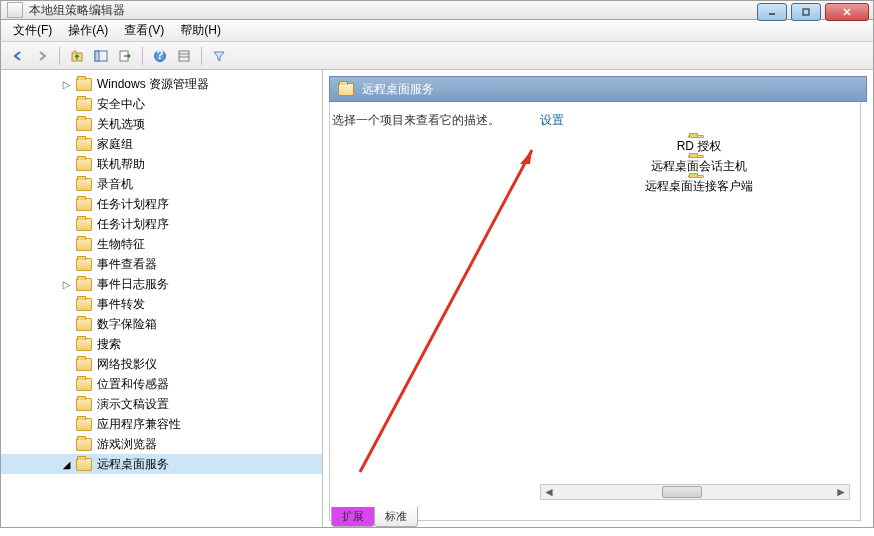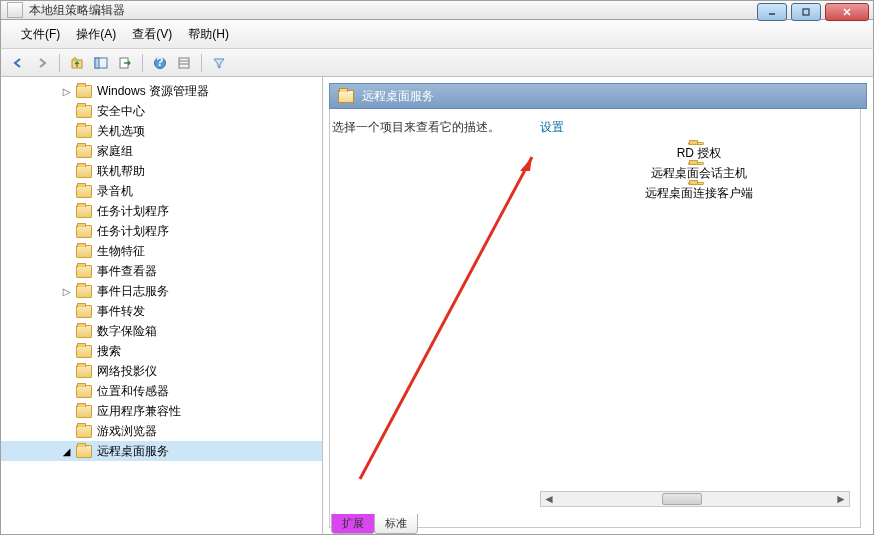--- a/index.html
+++ b/index.html
@@ -8,21 +8,21 @@
 
 .titlebar { height: 20px; background: linear-gradient(#f9f9f9, #e5e5e5); border: 1px solid #a0a0a0; display: flex; align-items: center; padding-left: 6px; position: relative; }
 .titlebar .app-icon { width: 16px; height: 16px; background: linear-gradient(#fefefe,#e0e0e0); border:1px solid #b0b0b0; margin-right: 6px; }
 .titlebar .title { color: #333; }
 .win-controls { position: absolute; right: 4px; top: 2px; display: flex; gap: 4px; }
 .win-btn { width: 30px; height: 18px; border: 1px solid #4a6a8a; border-radius: 3px; display:flex; align-items:center; justify-content:center; background: linear-gradient(#cde6f7,#9fc5e8); }
 .win-btn.close { background: linear-gradient(#e89a9a,#d05050); border-color:#a03030; width: 44px; }
 .win-btn svg { width: 10px; height: 10px; }
 
 
-.menubar { height: 29px; background: linear-gradient(#fcfcfc,#ececec); border-left:1px solid #a0a0a0; border-right:1px solid #a0a0a0; border-bottom: 1px solid #d0d0d0; display: flex; align-items: center; padding-left: 12px; }
+.menubar { height: 22px; background: linear-gradient(#fcfcfc,#ececec); border-left:1px solid #a0a0a0; border-right:1px solid #a0a0a0; border-bottom: 1px solid #d0d0d0; display: flex; align-items: center; padding-left: 4px; }
 .menubar .menu-item { padding: 3px 8px; cursor: default; }
 
 
 .toolbar { height: 28px; background: linear-gradient(#f8f8f8,#eaeaea); border-left:1px solid #a0a0a0; border-right:1px solid #a0a0a0; border-bottom:1px solid #c0c0c0; display:flex; align-items:center; padding: 0 6px; gap: 2px; }
 .tool-btn { width: 22px; height: 22px; display:flex; align-items:center; justify-content:center; border:1px solid transparent; border-radius:2px; }
 .tool-sep { width:1px; height:18px; background:#c0c0c0; margin: 0 4px; }
 
 
 .main { display:flex; height: calc(536px - 28px - 22px - 28px); border:1px solid #a0a0a0; border-top:none; }
 .tree-pane { width: 322px; border-right: 1px solid #c0c0c0; overflow: auto; padding: 4px 0; background:#fff; }
@@ -221,20 +221,25 @@
       </div>
       <div class="tree-item">
         <span class="tree-expander"></span>
         <span class="tree-folder"></span>
         <span class="tree-label">网络投影仪</span>
       </div>
       <div class="tree-item">
         <span class="tree-expander"></span>
         <span class="tree-folder"></span>
         <span class="tree-label">位置和传感器</span>
+      </div>
+      <div class="tree-item">
+        <span class="tree-expander"></span>
+        <span class="tree-folder"></span>
+        <span class="tree-label">演示文稿设置</span>
       </div>
       <div class="tree-item">
         <span class="tree-expander"></span>
         <span class="tree-folder"></span>
         <span class="tree-label">应用程序兼容性</span>
       </div>
       <div class="tree-item">
         <span class="tree-expander"></span>
         <span class="tree-folder"></span>
         <span class="tree-label">游戏浏览器</span>

